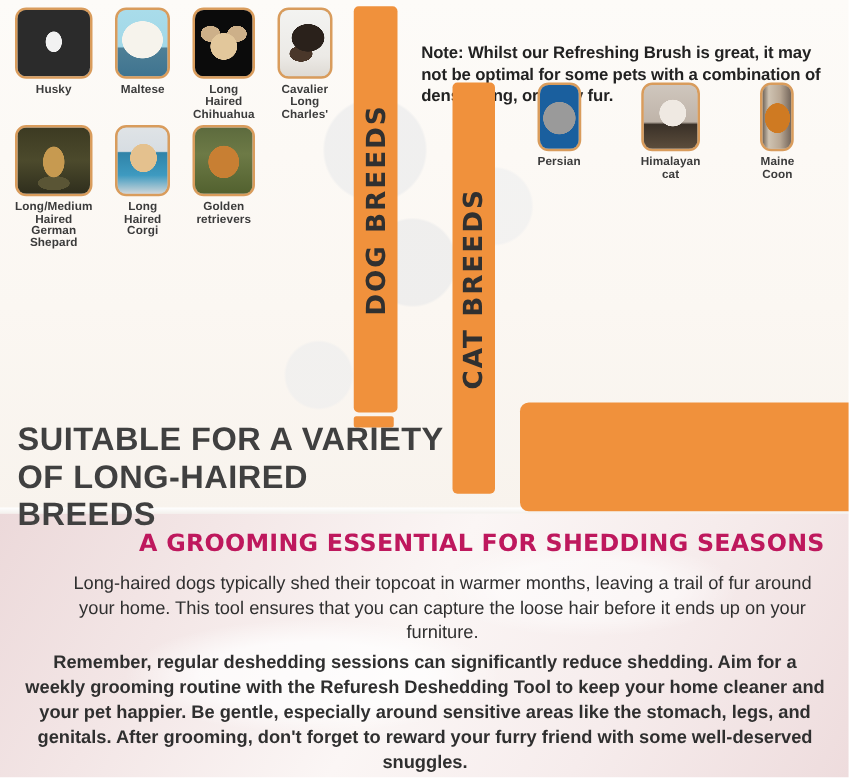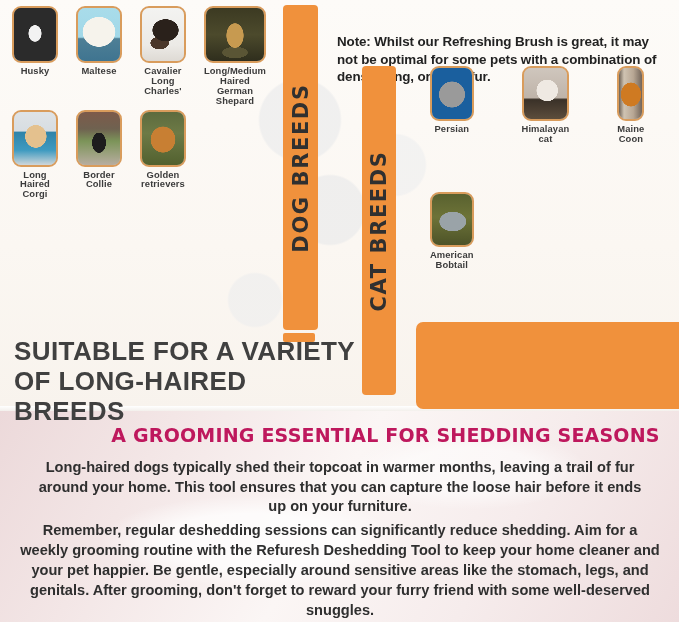--- a/index.html
+++ b/index.html
@@ -144,22 +144,22 @@
   .chip{position:absolute;left:283px;top:333px;width:32px;height:9px;background:#f0913c;border-radius:2px;}
   .orange-block{position:absolute;left:416px;top:322px;width:263px;height:87px;background:#f0913c;border-radius:7px 0 0 7px;}
 
   
   .b-title{
     position:absolute;left:0;top:424px;width:679px;text-align:center;
     font-family:"DejaVu Sans", sans-serif;
     font-size:19px;font-weight:900;color:#be185d;letter-spacing:.2px;padding-left:46px;
   }
   .b-p1{
-    position:absolute;left:30px;top:458px;width:620px;text-align:center;
-    font-size:14.6px;font-weight:700;color:#2f2f2f;line-height:1.35;
+    position:absolute;left:44px;top:458px;width:620px;text-align:center;
+    font-size:14.6px;font-weight:400;color:#2f2f2f;line-height:1.35;
   }
   .b-p2{
     position:absolute;left:18px;top:521px;width:644px;text-align:center;
     font-size:14.6px;font-weight:600;color:#2f2f2f;line-height:1.37;
   }
 </style>
 </head>
 <body>
 
 <div class="page">
@@ -178,45 +178,45 @@
       <div class="caption">Husky</div>
     </div>
     <div class="card">
       <div class="thumb">
           <div class="ph ph-maltese"></div>
         </div>
       <div class="caption">Maltese</div>
     </div>
     <div class="card">
       <div class="thumb">
+          <div class="ph ph-chihuahua"></div>
+        </div>
+      <div class="caption">Long Haired Chihuahua</div>
+    </div>
+    <div class="card">
+      <div class="thumb">
           <div class="ph ph-cavalier"></div>
         </div>
       <div class="caption">Cavalier Long Charles'</div>
     </div>
     <div class="card">
       <div class="thumb">
           <div class="ph ph-shepard"></div>
         </div>
       <div class="caption">Long/Medium Haired
 German Shepard</div>
     </div>
     <div class="card">
       <div class="thumb">
           <div class="ph ph-corgi"></div>
         </div>
       <div class="caption">Long Haired Corgi</div>
     </div>
     <div class="card">
       <div class="thumb">
-          <div class="ph ph-collie"></div>
-        </div>
-      <div class="caption">Border Collie</div>
-    </div>
-    <div class="card">
-      <div class="thumb">
           <div class="ph ph-golden"></div>
         </div>
       <div class="caption">Golden retrievers</div>
     </div>
   </div>
 
   <div class="grid cat-grid">
     <div class="card">
       <div class="thumb">
           <div class="ph ph-persian"></div>
@@ -233,26 +233,20 @@
       <div class="thumb">
           <div class="ph ph-mainecoon"></div>
         </div>
       <div class="caption">Maine Coon</div>
     </div>
     <div class="card">
       <div class="thumb">
           <div class="ph ph-norwegian"></div>
         </div>
       <div class="caption">Norwegian Forest cat</div>
-    </div>
-    <div class="card">
-      <div class="thumb">
-          <div class="ph ph-bobtail"></div>
-        </div>
-      <div class="caption">American Bobtail</div>
     </div>
   </div>
 
   <div class="vbanner dog-banner">
     <span>DOG BREEDS</span>
   </div>
   <div class="vbanner cat-banner">
     <span>CAT BREEDS</span>
   </div>
 

